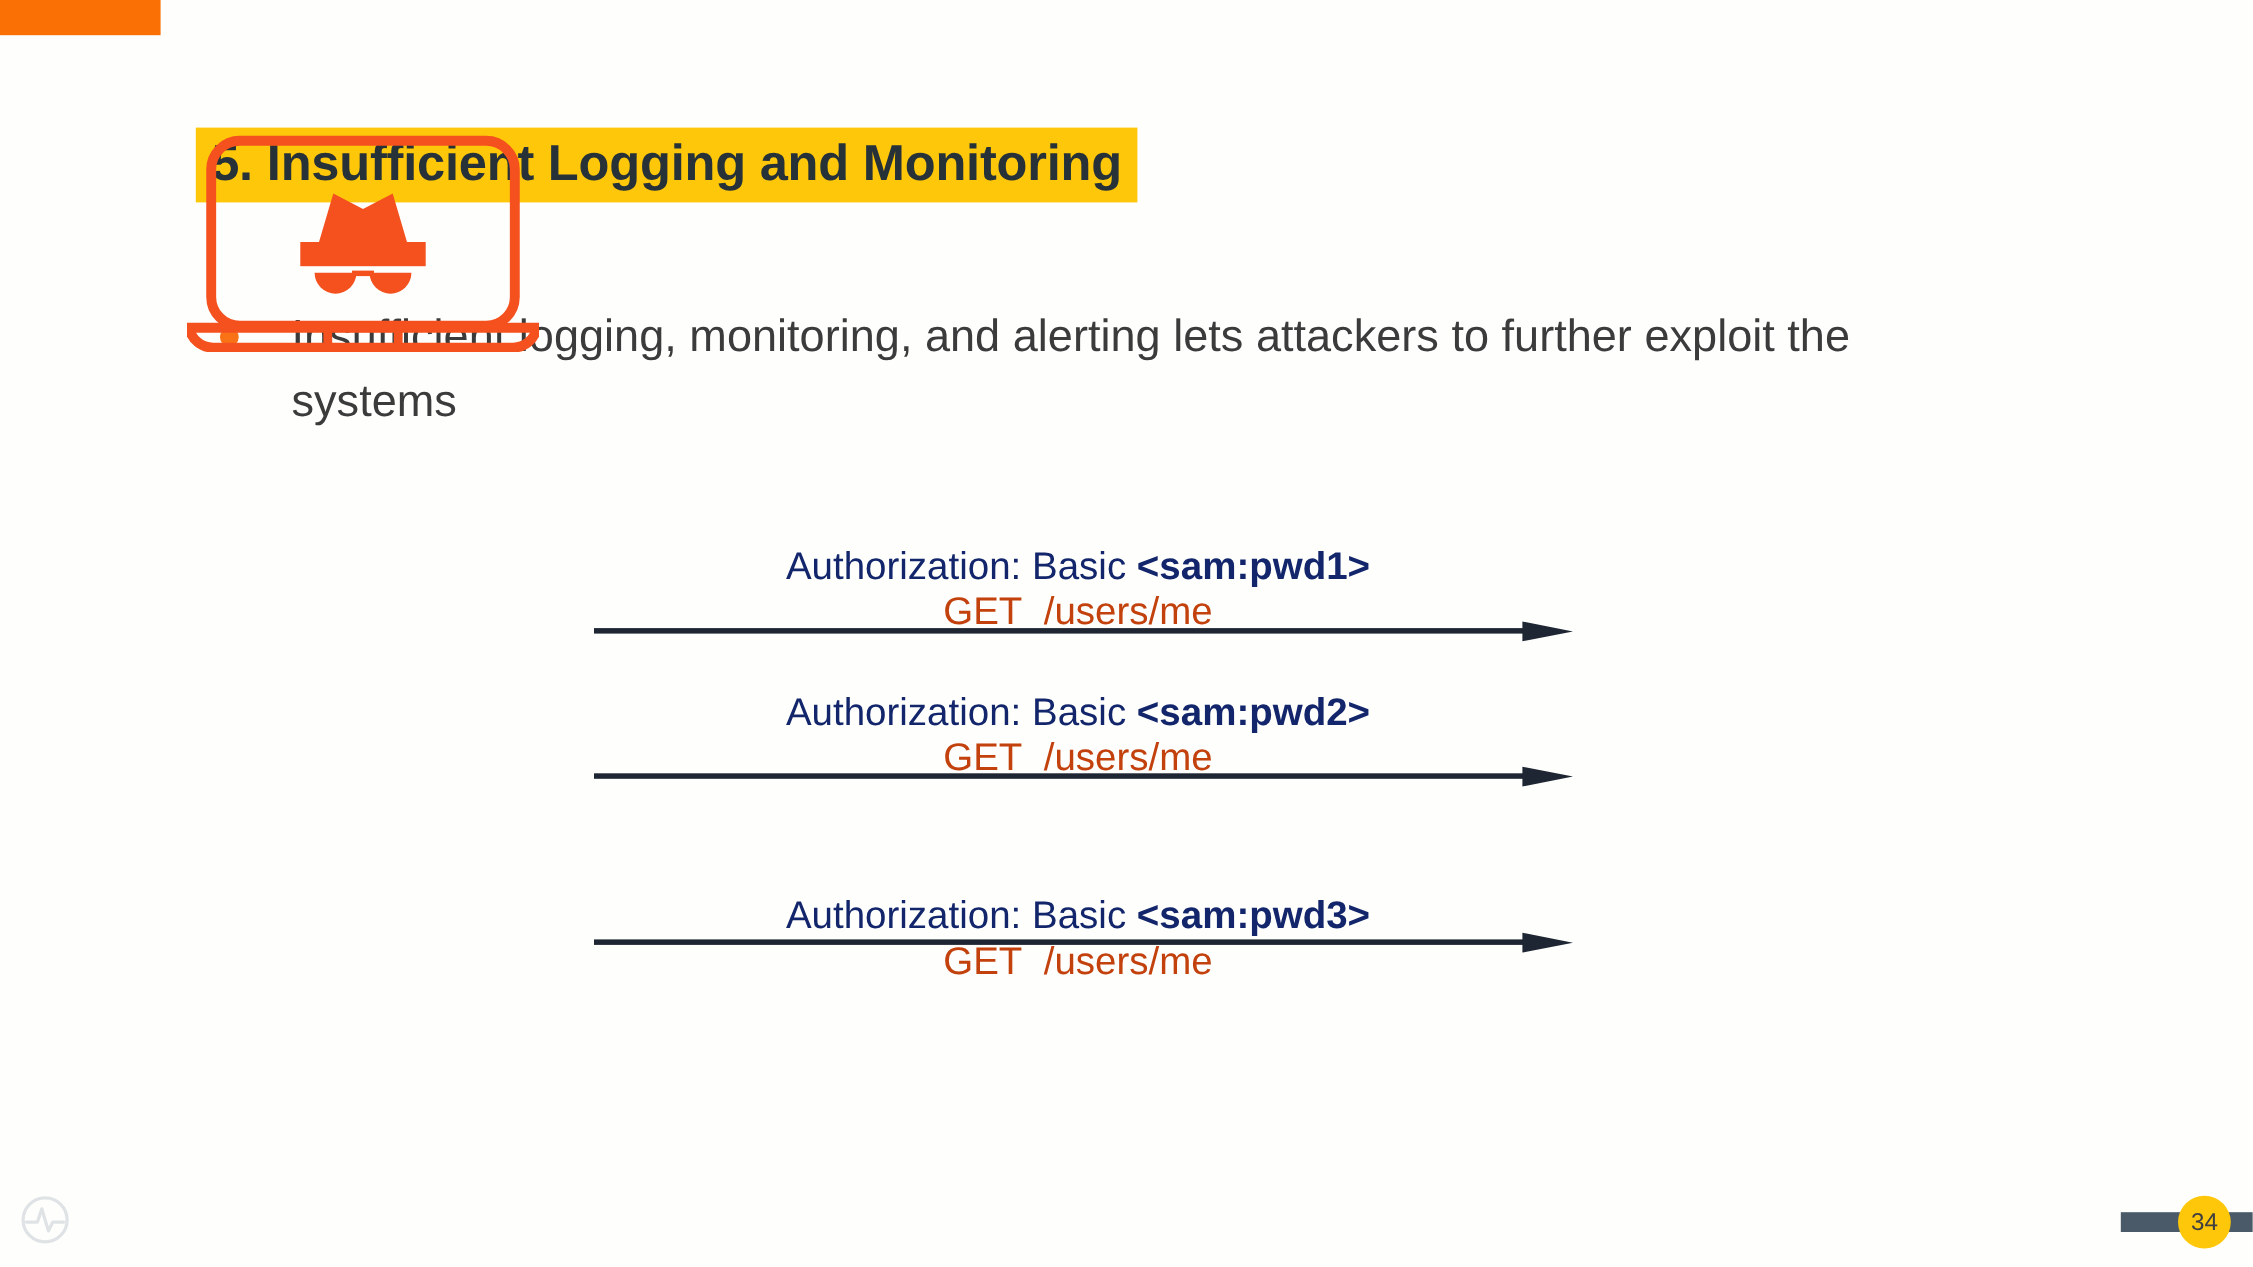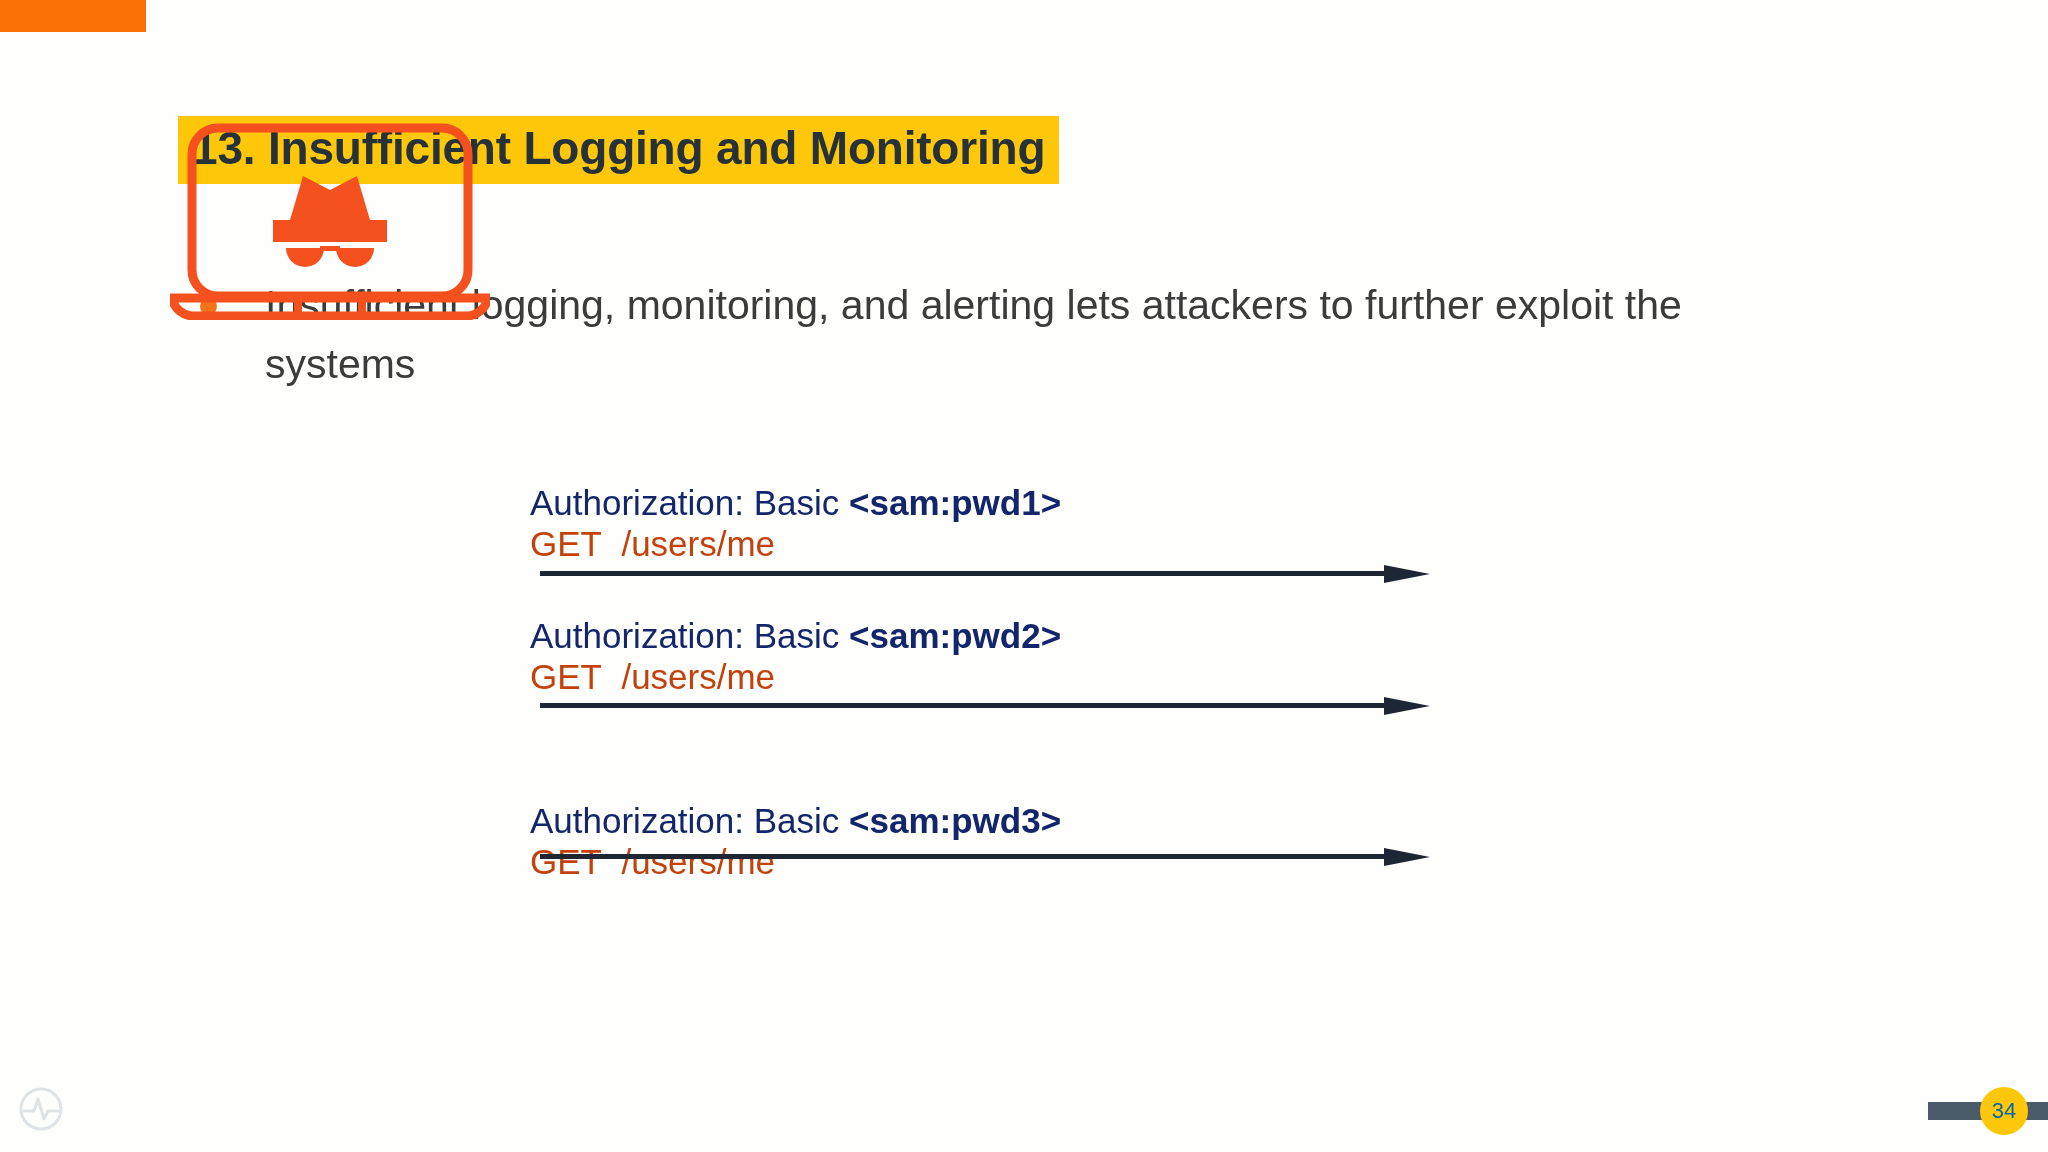--- a/index.html
+++ b/index.html
@@ -73,20 +73,22 @@
     position: absolute;
     left: 1540px; top: 505px;
     width: 280px; height: 290px;
   }
 
   
   .msg {
     position: absolute;
     left: 530px;
     width: 900px;
+    text-align: center;
+    margin-top: 12px;
   }
   .msg-line1 {
     font-size: 35px;
     color: #13266b;
     line-height: 1.18;
     white-space: nowrap;
   }
   .msg-line1 .bold {
     font-weight: bold;
     color: #13266b;
@@ -131,36 +133,36 @@
     right: 0; bottom: 32px;
     width: 120px; height: 18px;
     background: #4a5a68;
   }
   .page-badge {
     position: absolute;
     right: 20px; bottom: 17px;
     width: 48px; height: 48px;
     border-radius: 50%;
     background: #ffc709;
-    color: #0369a1;
+    color: #404040;
     font-size: 22px;
     display: flex;
     align-items: center;
     justify-content: center;
   }
 </style>
 </head>
 <body>
 
 <div class="slide">
 
   <div class="corner-block"></div>
 
   <div class="title-wrap">
-    <span class="title-highlight">13. Insufficient Logging and Monitoring</span>
+    <span class="title-highlight">5. Insufficient Logging and Monitoring</span>
   </div>
 
   <div class="bullet-row">
     <div class="bullet-dot"></div>
     <div class="bullet-text">Insufficient logging, monitoring, and alerting lets attackers to further exploit the systems</div>
   </div>
 
   <div class="laptop-icon">
     <svg viewBox="0 0 320 200" width="320" height="200">
       <rect x="22" y="8" width="276" height="168" rx="26" ry="26" fill="none" stroke="#f4511e" stroke-width="9"></rect>

